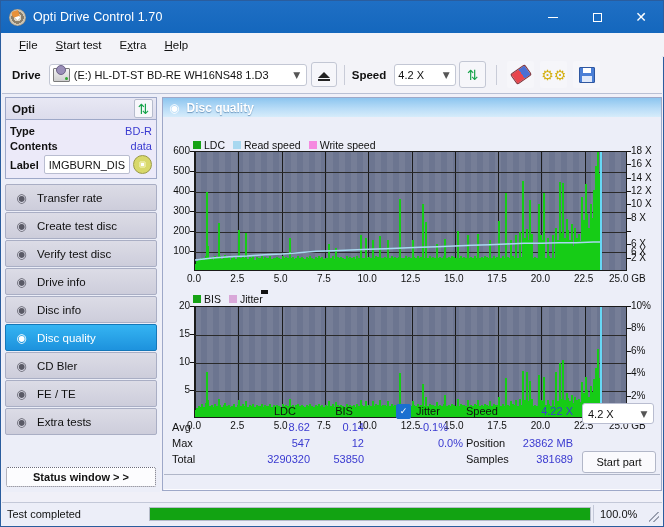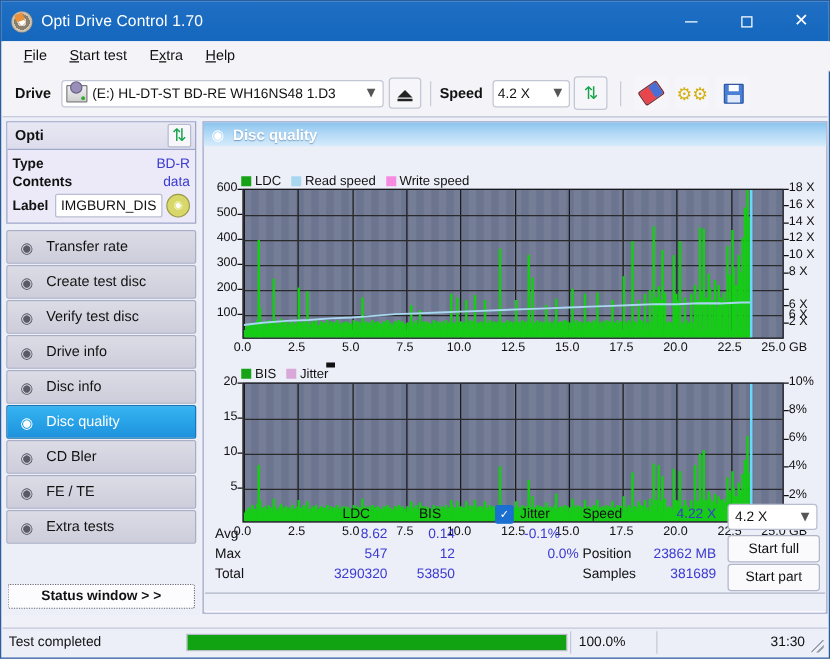--- a/index.html
+++ b/index.html
@@ -1063,29 +1063,27 @@
       <div class="val" style="left:355px;top:2px;width:54px;">4.22 X</div>
       <div class="lbl" style="left:302px;top:34px;">Position</div>
       <div class="val" style="left:348px;top:34px;width:61px;">23862 MB</div>
       <div class="lbl" style="left:302px;top:50px;">Samples</div>
       <div class="val" style="left:348px;top:50px;width:61px;">381689</div>
 
       <div class="speed-combo2" style="left:418px;top:0px;width:72px;">
         <span>4.2 X</span>
         <span class="chev">▼</span>
       </div>
-      <div class="btn" style="left:418px;top:25px;width:72px;height:20px;">Start full</div>
       <div class="btn" style="left:418px;top:48px;width:72px;height:20px;">Start part</div>
     </div>
     <div class="sunken"></div>
   </div>
 
   <div class="statusbar">
     <div class="sb-text">Test completed</div>
     <div class="sb-progress">
       <div class="fill" id="pbfill" style="width: 100%;"></div>
     </div>
     <div class="sb-pct">100.0%</div>
-    <div class="sb-time">31:30</div>
     <div class="grip"></div>
   </div>
 
 </div>
 
 </body></html>

